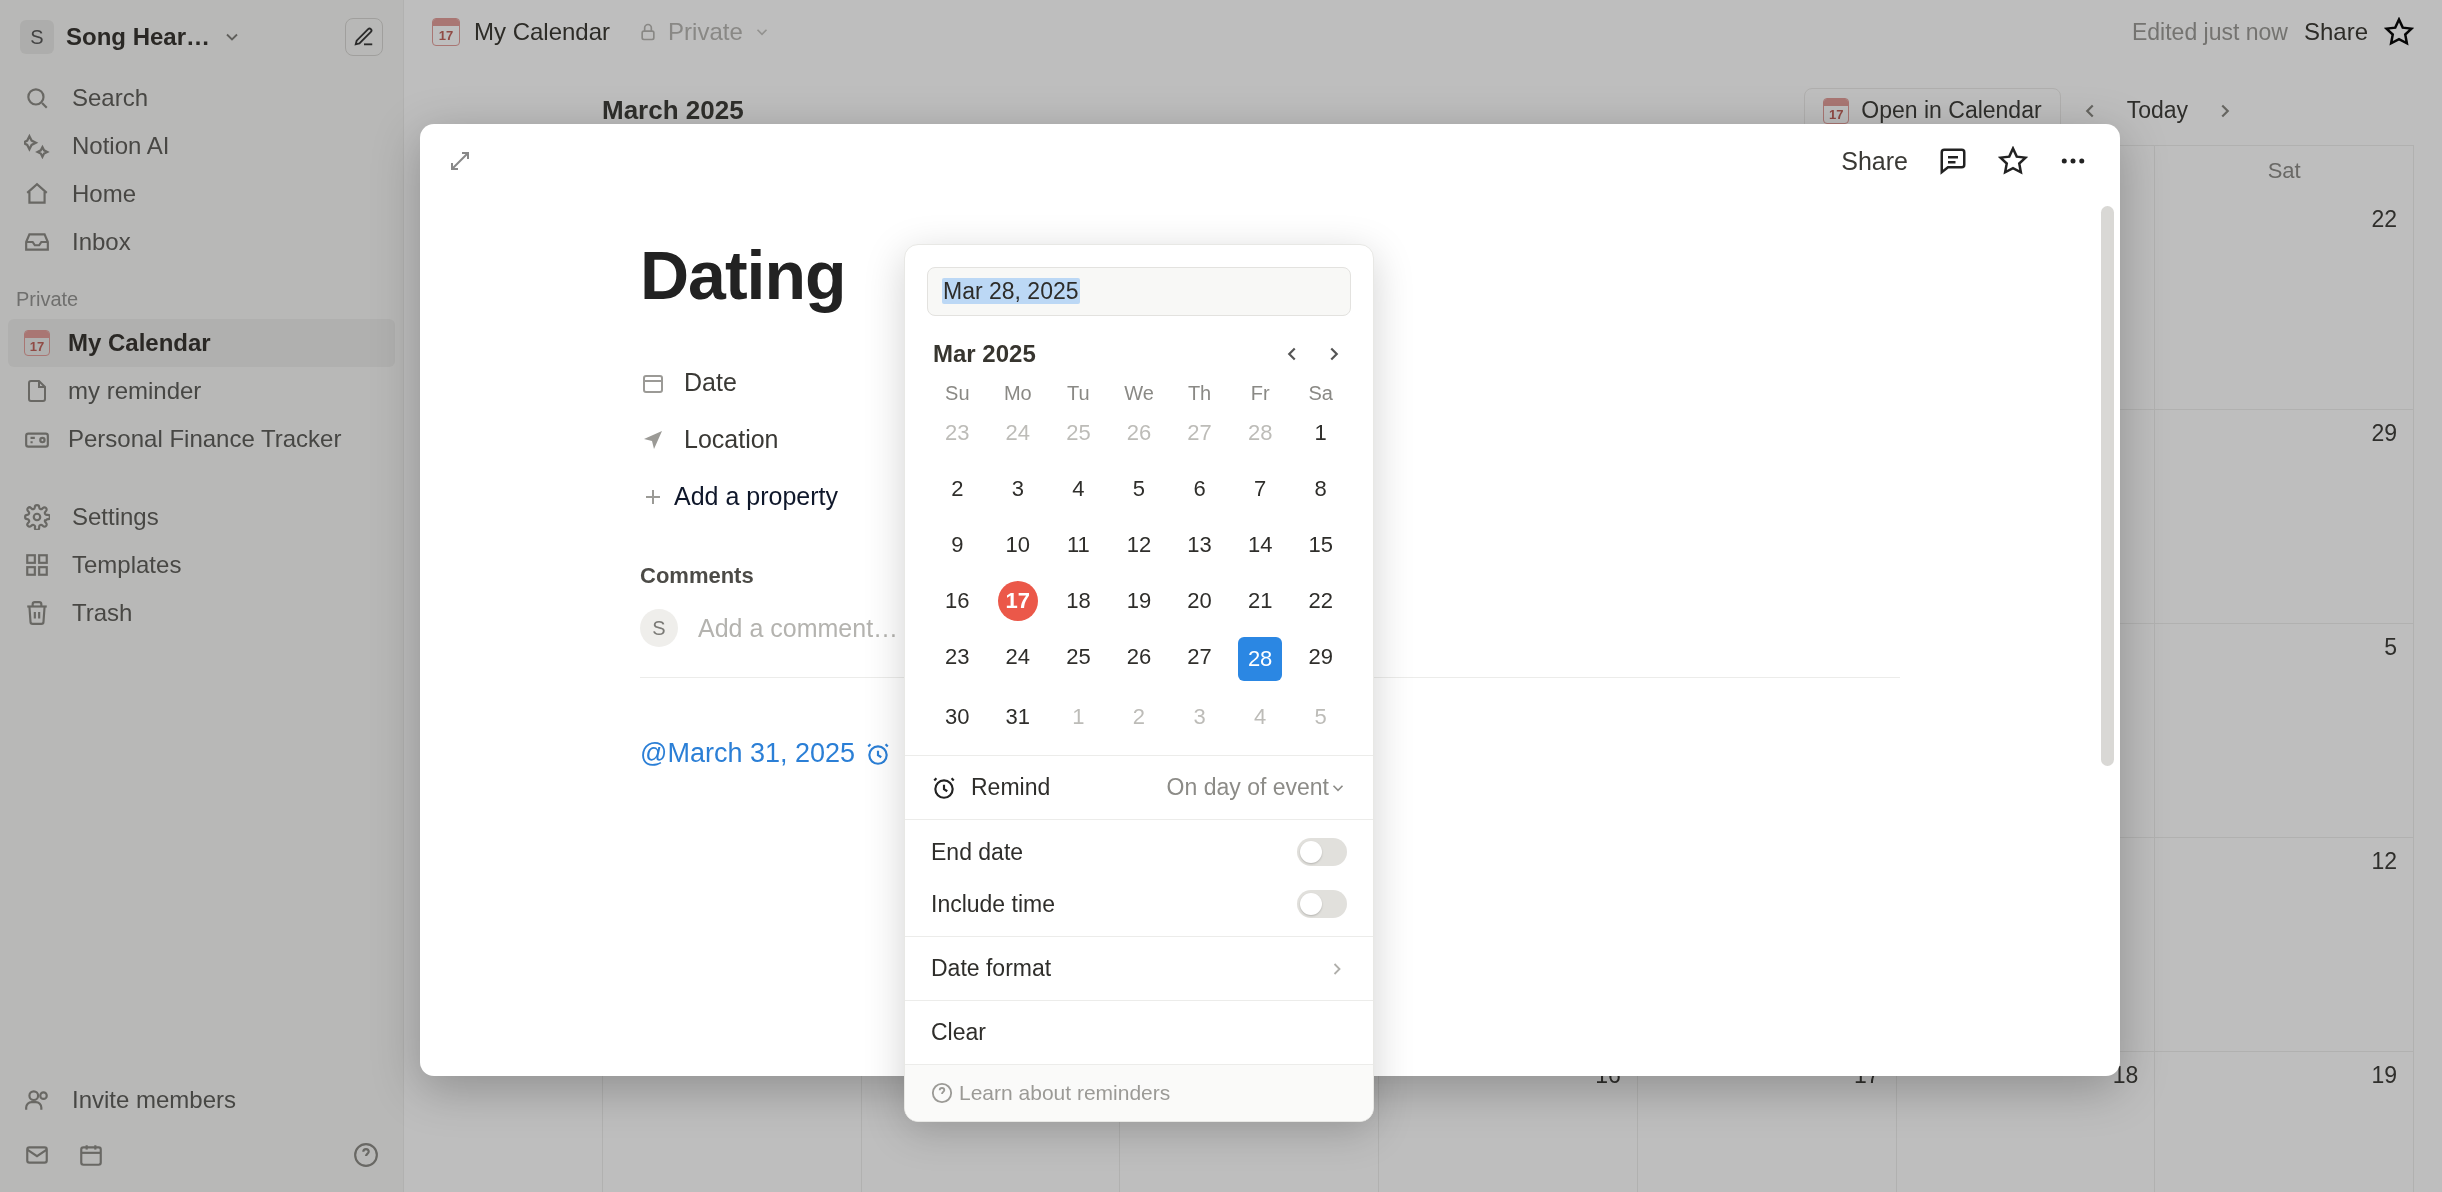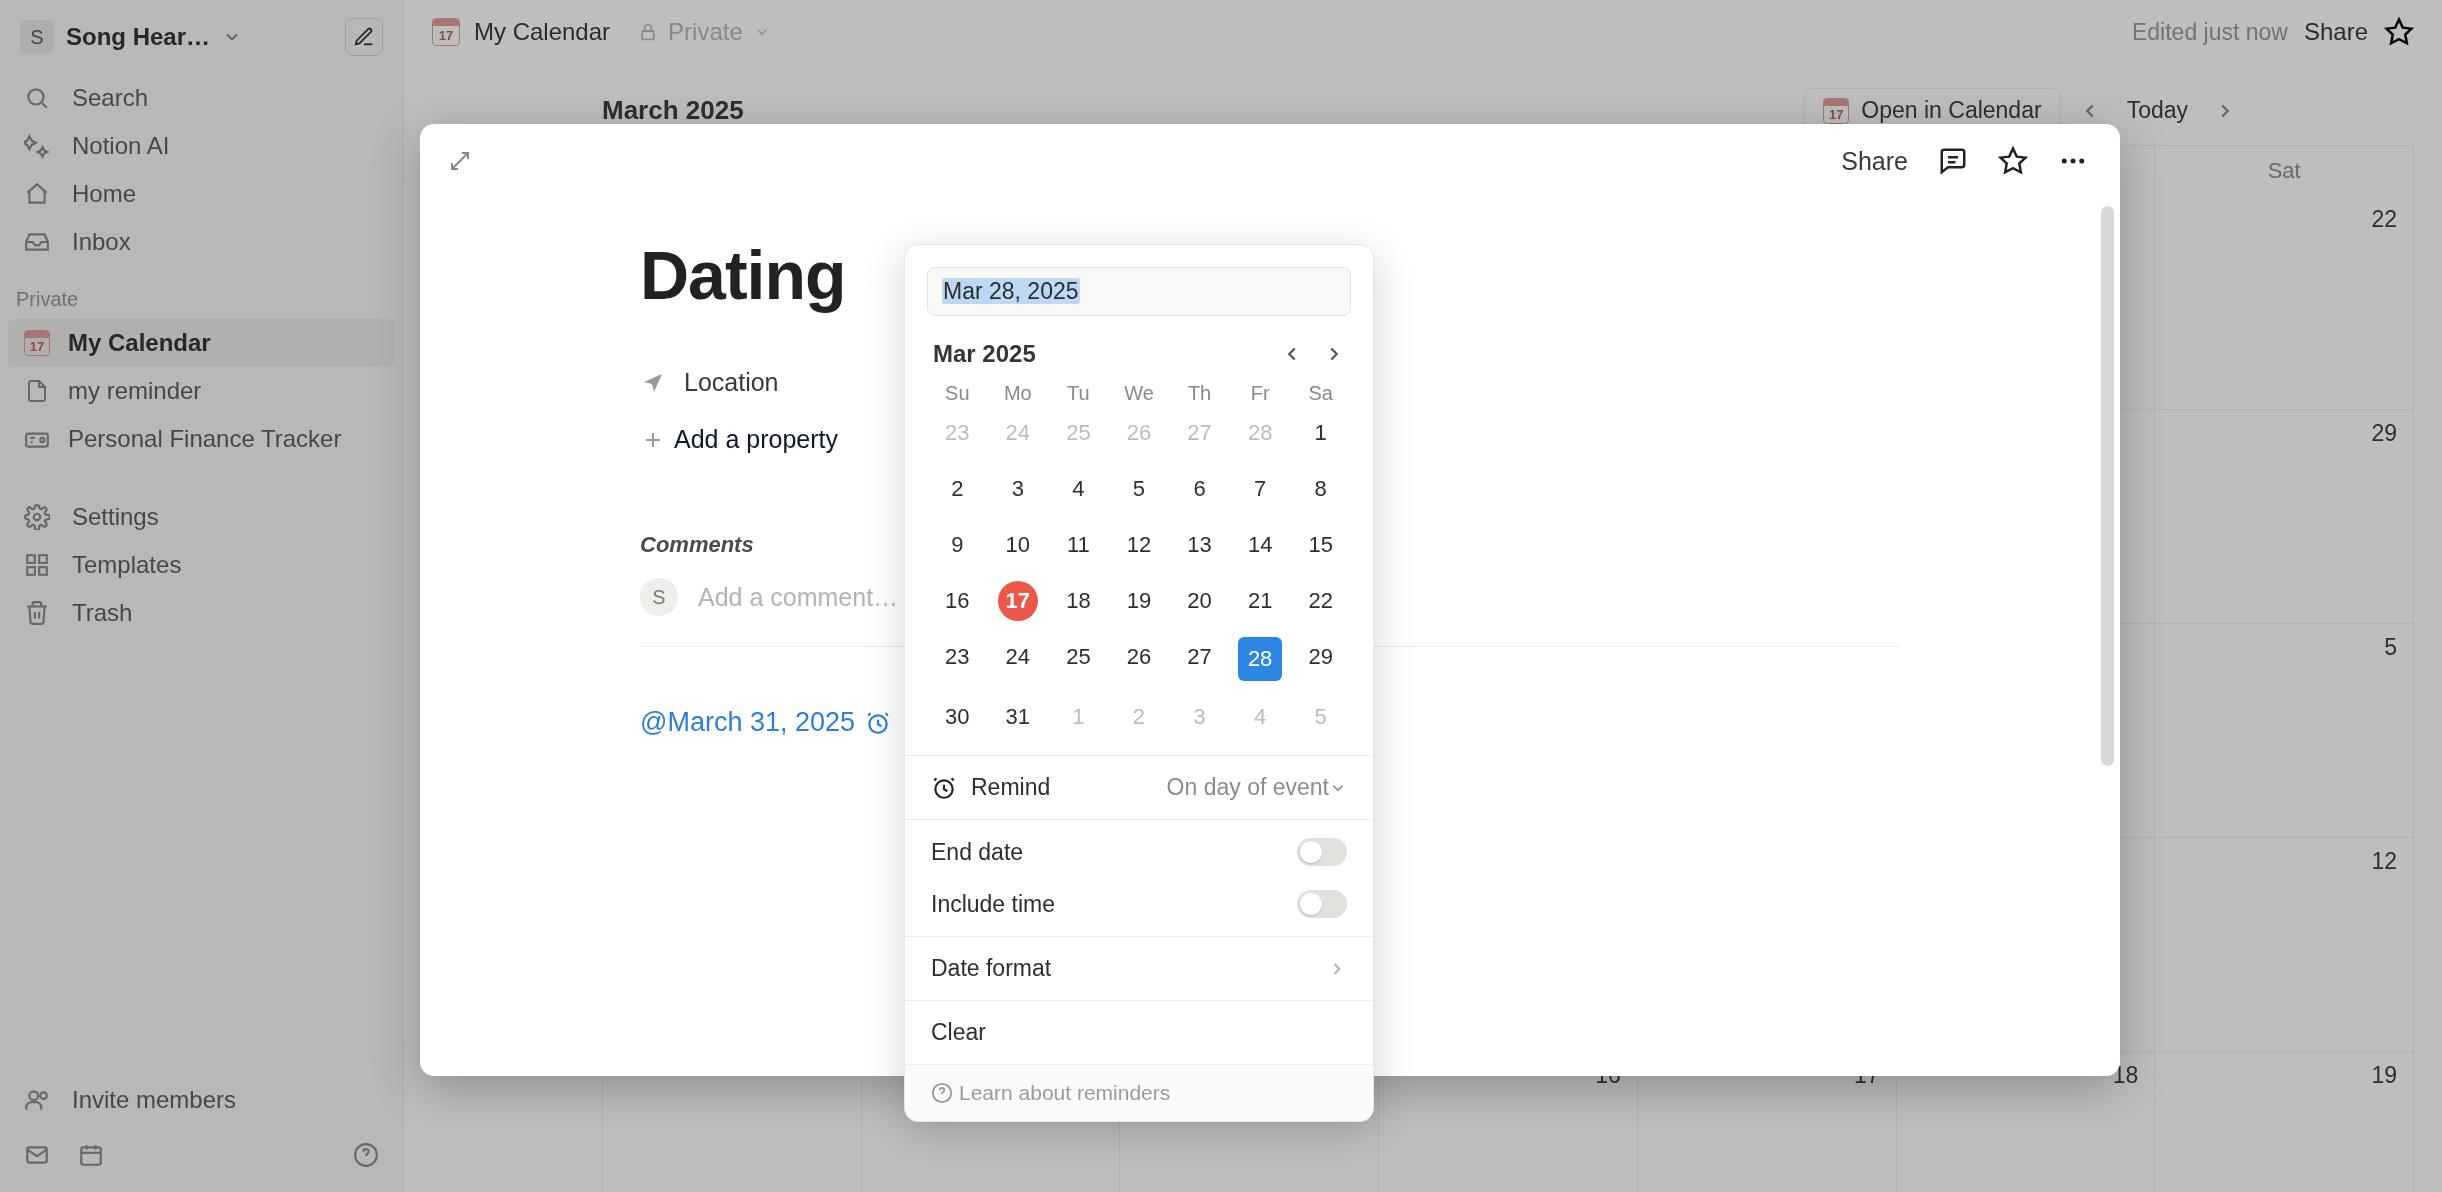--- a/index.html
+++ b/index.html
@@ -72,21 +72,21 @@
   .modal-top .expand{ color:#888; }
   .modal-top .right{ margin-left:auto; display:flex; align-items:center; gap:30px; }
   .modal-top .right .lbl{ font-size:25px; color:#3a3935;}
   .modal-body{ padding: 60px 220px 0 220px; position:relative; flex:1; overflow:hidden;}
   .modal-scrollbar{ position:absolute; right:6px; top:30px; width:13px; height:560px; background:#d9d8d5; border-radius:8px;}
   .page-title{ font-size:68px; font-weight:700; color:#222; letter-spacing:-1px; margin-bottom: 40px;}
   .prop-row{ display:flex; align-items:center; gap:18px; padding: 14px 0; font-size:25px;}
   .prop-row .pico{ color:#9b9a96; width:26px; display:flex; justify-content:center;}
   .prop-row .plabel{ color:#3a3935;}
   .add-prop{ color:#0f172a;gap:8px;}
-  .comments-hdr{ font-size:22px; font-weight:600; color:#4c4b47; margin-top:64px;font-style:italic;}
+  .comments-hdr{ font-size:22px; font-weight:600; color:#4c4b47; margin-top:38px;}
   .comment-input{ display:flex; align-items:center; gap:20px; padding:20px 0 30px 0; border-bottom:1px solid #ececea;}
   .comment-avatar{ width:38px;height:38px;border-radius:50%; background:#efeeeb; display:flex; align-items:center; justify-content:center; font-size:20px; color:#7b7a76;}
   .comment-ph{ color:#b4b3af; font-size:25px;}
   .date-mention{ margin-top:60px; color:#2b7fd6; font-size:27px; display:flex; align-items:center; gap:10px;}
 
   
   .popover{
     position:absolute; left:904px; top:244px; width:470px; background:#fff;
     border:1px solid #e8e8e5; border-radius:14px; box-shadow:0 10px 40px rgba(0,0,0,0.18);
     padding: 22px 22px 0 22px; font-size:22px; z-index:50;
@@ -441,20 +441,29 @@
               <circle cx="19" cy="12" r="2"></circle>
             </svg>
           </span>
       </div>
     </div>
 
     <div class="modal-body">
       <div class="modal-scrollbar"></div>
       <h1 class="page-title">Dating</h1>
 
+      <div class="prop-row">
+        <span class="pico">
+            <svg width="24" height="24" viewBox="0 0 24 24" fill="none" stroke="currentColor" stroke-width="2">
+              <rect x="3" y="5" width="18" height="16" rx="2"></rect>
+              <line x1="3" y1="10" x2="21" y2="10"></line>
+            </svg>
+          </span>
+        <span class="plabel">Date</span>
+      </div>
       <div class="prop-row">
         <span class="pico">
             <svg width="24" height="24" viewBox="0 0 24 24" fill="currentColor">
               <path d="M3 11l18-8-8 18-2-8-8-2z"></path>
             </svg>
           </span>
         <span class="plabel">Location</span>
       </div>
       <div class="prop-row add-prop">
         <span class="pico">

